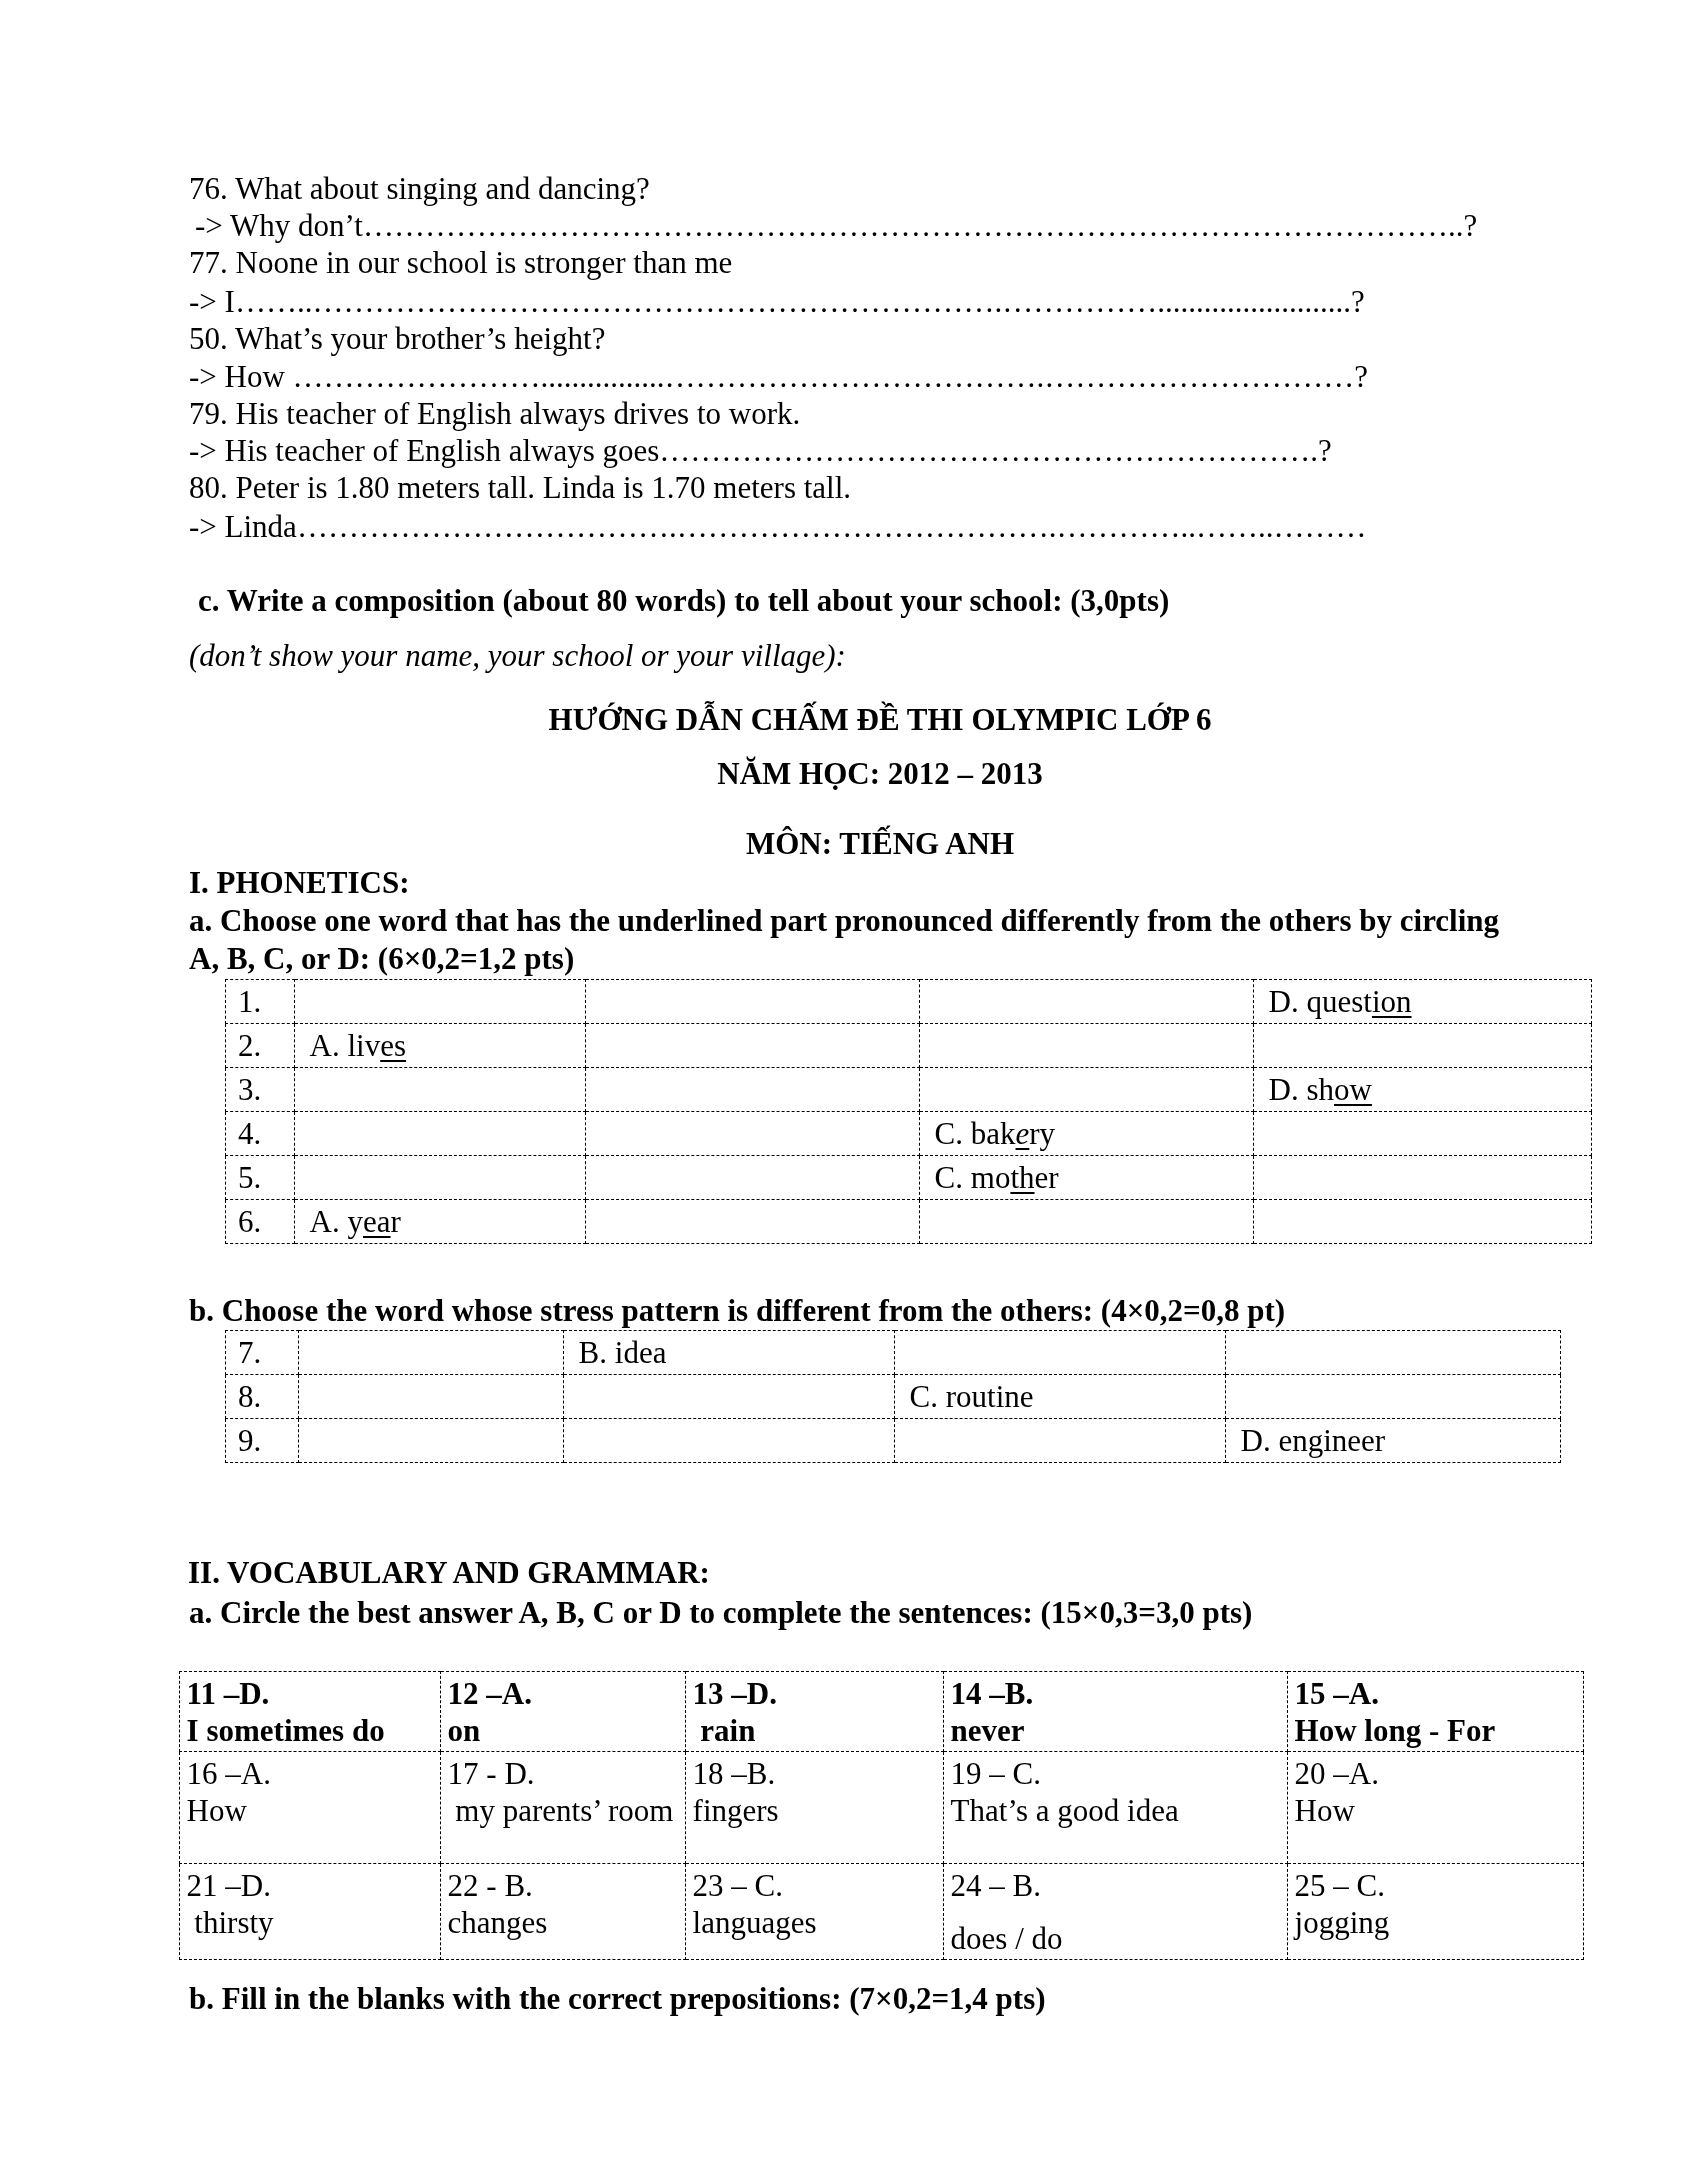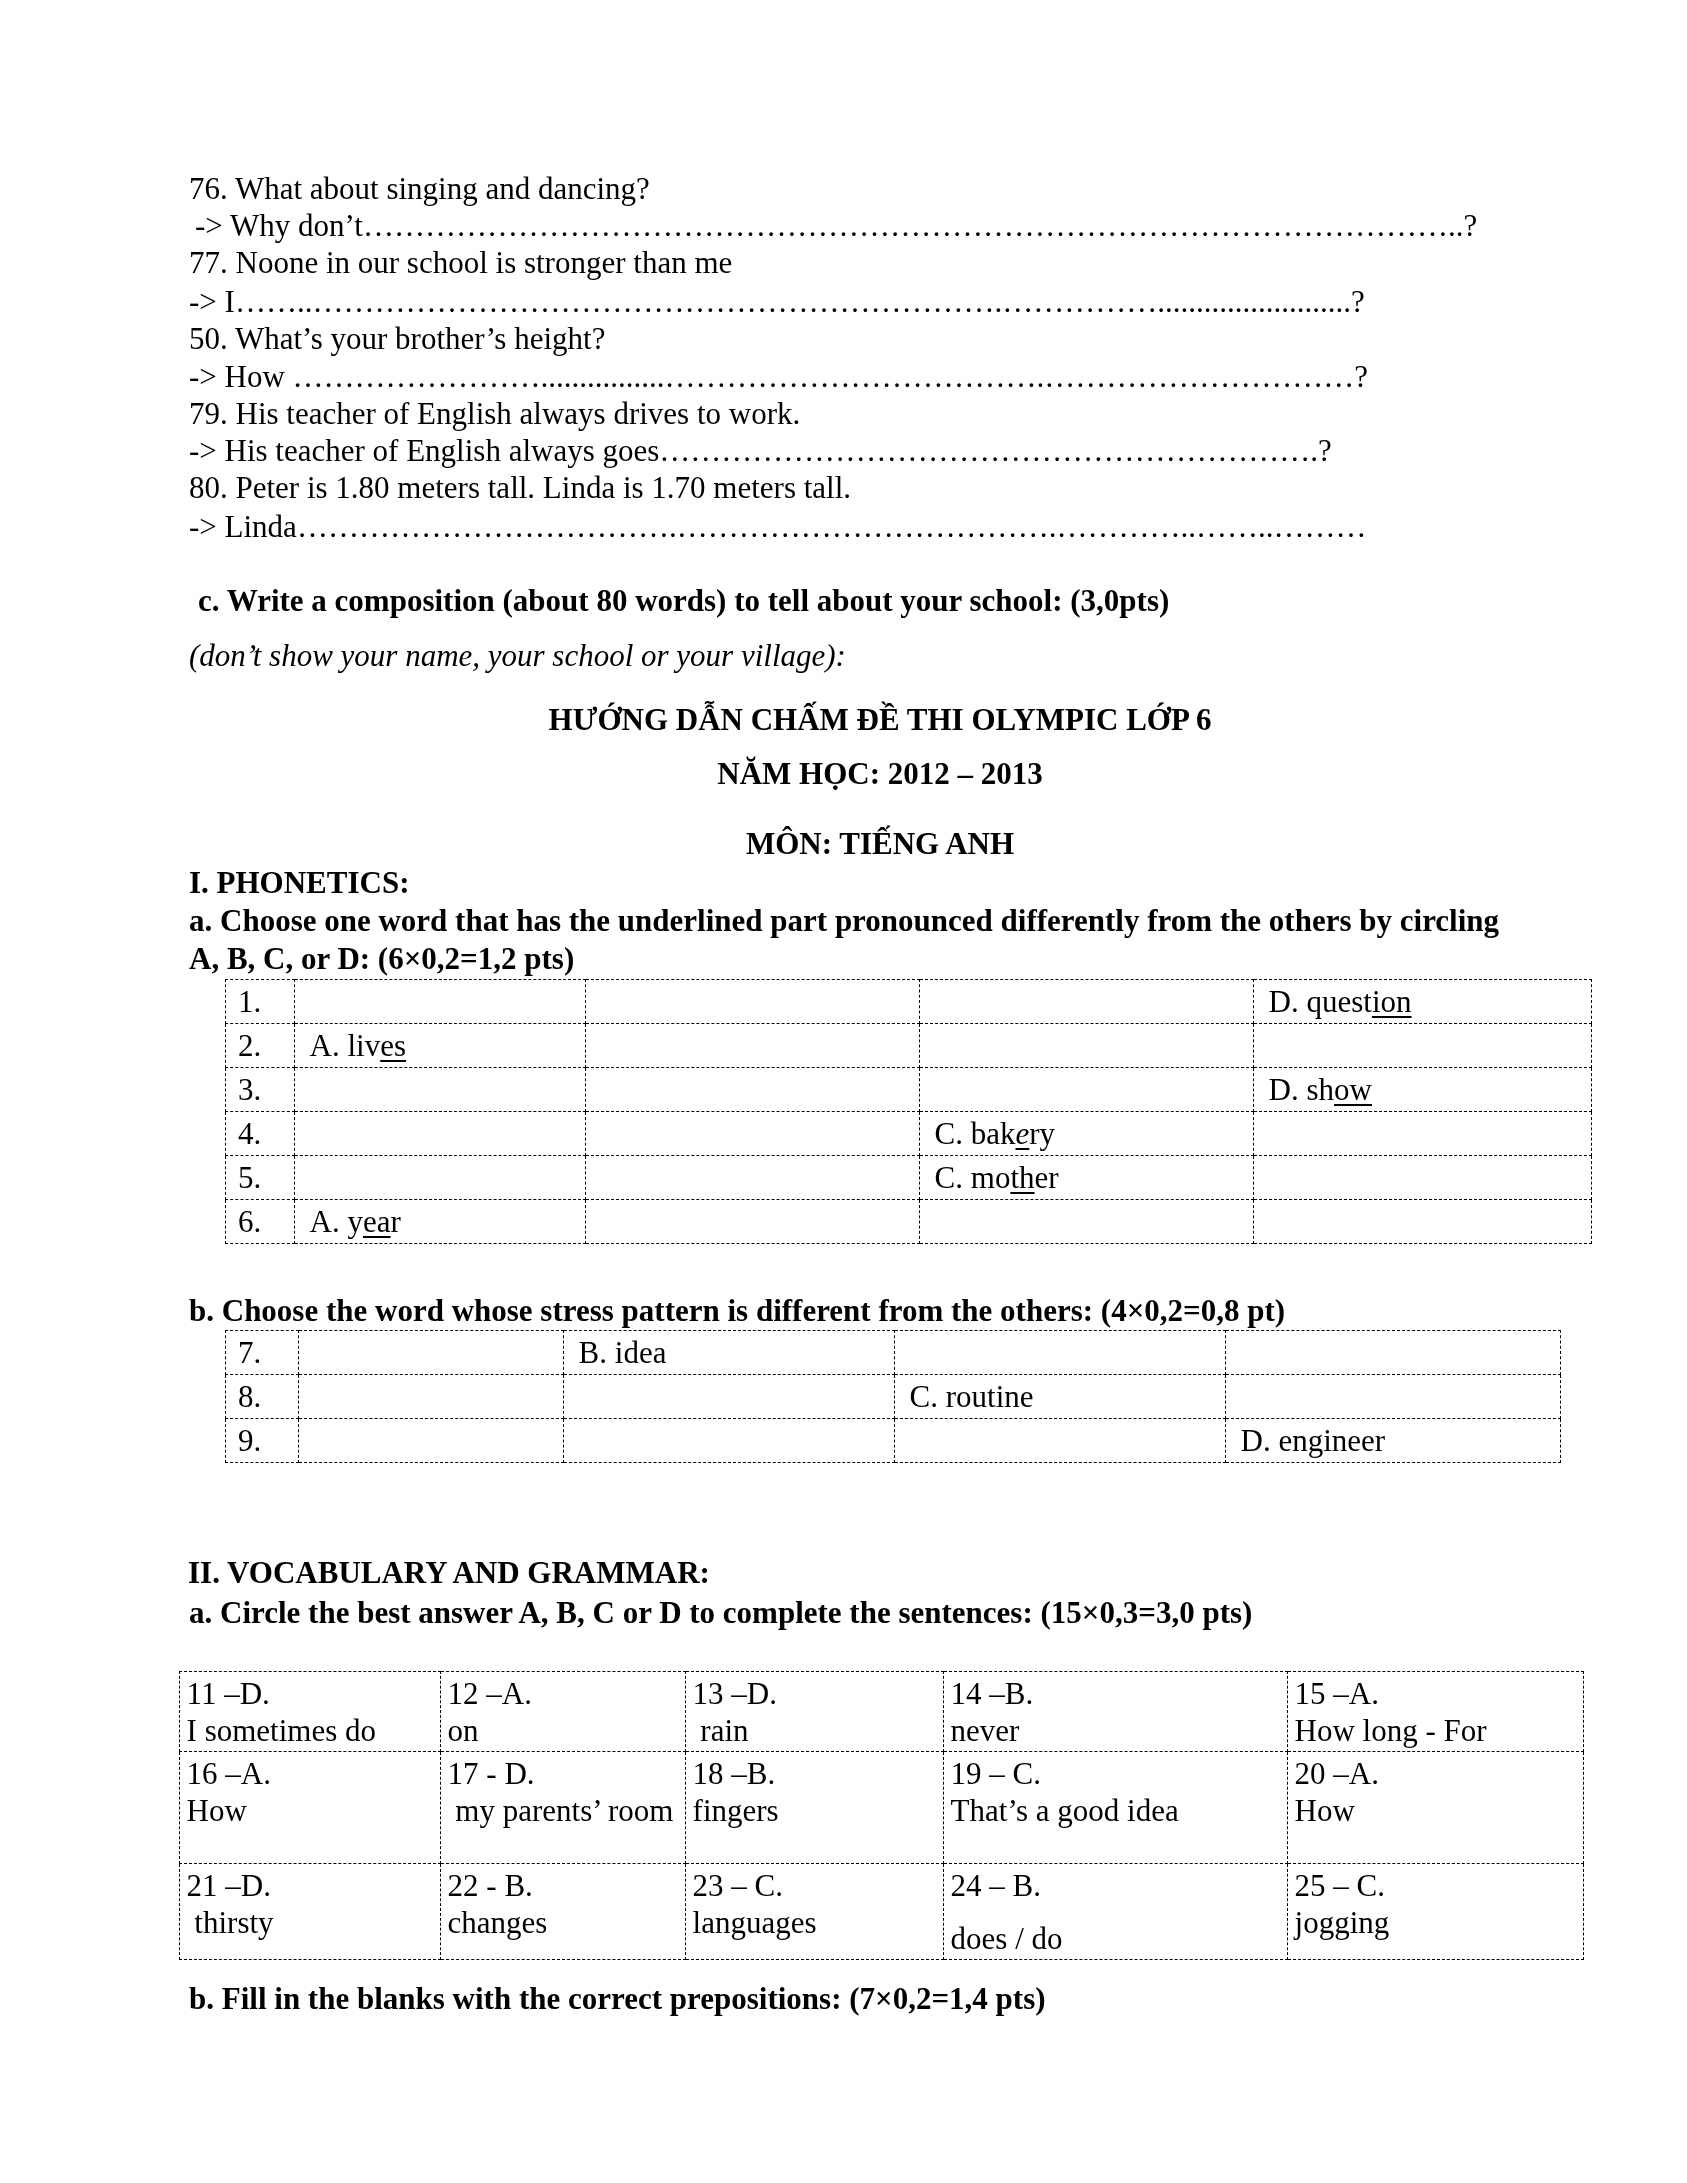--- a/index.html
+++ b/index.html
@@ -150,21 +150,21 @@
 
 <table class="grid" id="tbl-c" style="left:179px; top:1671px; width:1404px;">
   <colgroup>
       <col style="width:261px">
       <col style="width:245px">
       <col style="width:258px">
       <col style="width:344px">
       <col style="width:296px">
     </colgroup>
   <tbody>
-      <tr style="height: 76px;">
+      <tr style="height: 76px; font-weight: bold;">
         <td style="padding-left: 6.6px; padding-right: 4px;">
           <div>11 –D.</div>
           <div style="white-space: pre-wrap;">I sometimes do</div>
         </td>
         <td style="padding-left: 6.6px; padding-right: 4px;">
           <div>12 –A.</div>
           <div style="white-space: pre-wrap;">on</div>
         </td>
         <td style="padding-left: 6.6px; padding-right: 4px;">
           <div>13 –D.</div>

